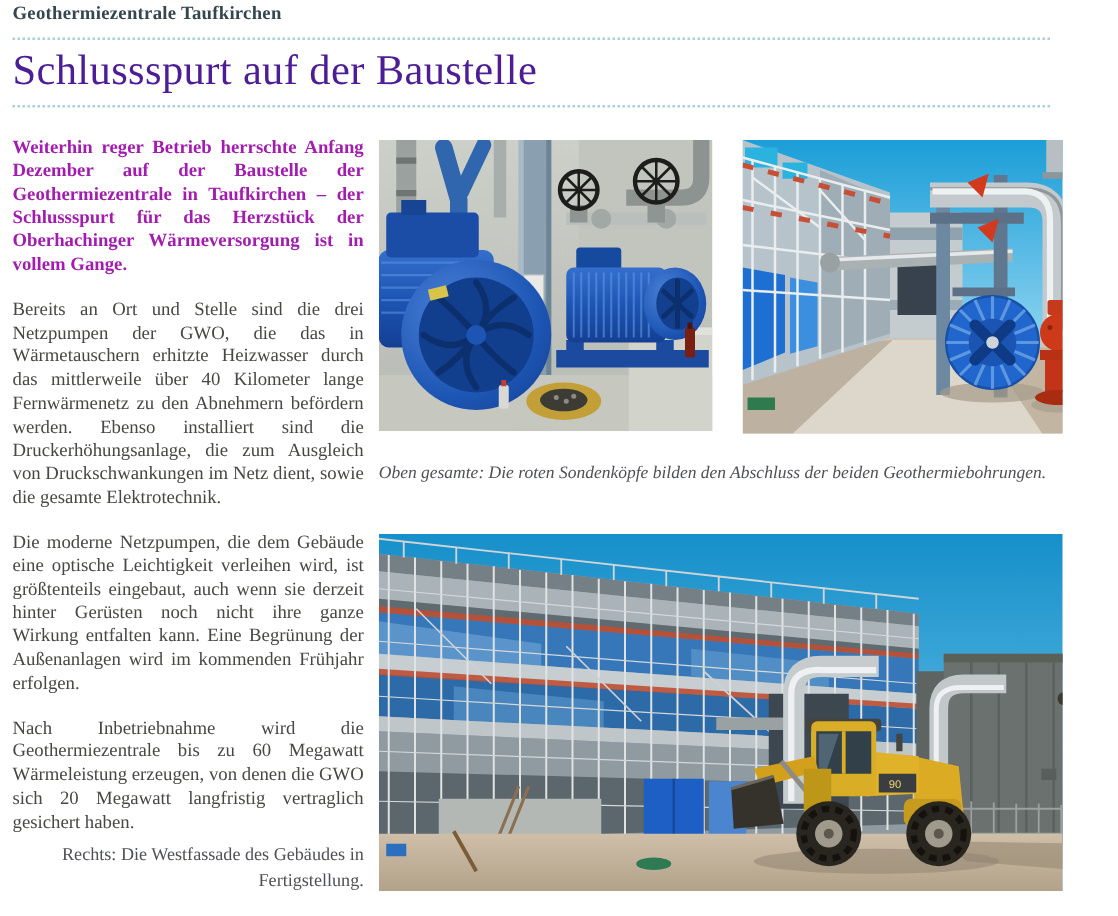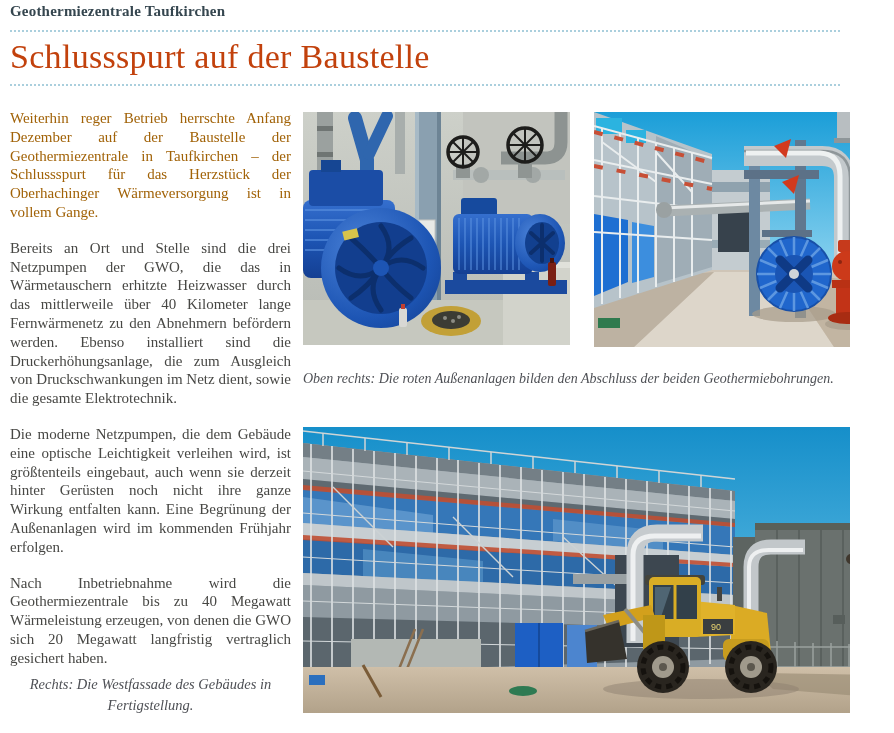--- a/index.html
+++ b/index.html
@@ -15,33 +15,33 @@
     font-size:15px;font-weight:bold;color:#35464f;letter-spacing:.2px;
   }
   .rule{
     position:absolute;left:10px;right:10px;height:0;
     border-top:2px dotted #aacfdd;
   }
   .rule-top{top:30px;}
   .rule-title{top:84px;}
   .title{
     position:absolute;left:10px;top:38px;width:870px;
-    font-size:34px;font-weight:400;color:#c2410c;letter-spacing:.3px;
+    font-size:34px;font-weight:400;color:#4c1d95;letter-spacing:.3px;
   }
   .left-col{
     position:absolute;left:10px;top:109px;width:281px;
     font-size:15px;line-height:18.8px;color:#474744;
     text-align:justify;hyphens:auto;
   }
   .left-col p{margin:0 0 17px 0;}
-  .lead{color:#a16207;font-weight:normal;}
+  .lead{color:#a21caf;font-weight:bold;}
   .side-caption{
     position:absolute;left:10px;top:674px;width:281px;
-    font-size:14.5px;line-height:21px;font-style:italic;color:#4e5055;
-    text-align:center;
+    font-size:14.5px;line-height:21px;color:#4e5055;
+    text-align:right;
   }
   .photo{position:absolute;overflow:hidden;text-align:center;}
   .photo svg{display:block;width:100%;height:100%;}
   .photo-tl{left:303px;top:112px;width:267px;height:233px;}
   .photo-tr{left:594px;top:112px;width:273px;height:235px;}
   .photo-b{left:303px;top:427px;width:569px;height:286px;}
   .captions{
     position:absolute;left:303px;top:370px;width:581px;
     font-size:14px;line-height:18.5px;font-style:italic;color:#4e5055;
   }
@@ -55,21 +55,21 @@
   <div class="kicker">Geothermiezentrale Taufkirchen</div>
   <div class="rule rule-top"></div>
 
   <div class="title">Schlussspurt auf der Baustelle</div>
   <div class="rule rule-title"></div>
 
   <div class="left-col">
     <p class="lead">Weiterhin reger Betrieb herrschte Anfang Dezember auf der Baustelle der Geothermiezentrale in Taufkirchen – der Schlussspurt für das Herzstück der Oberhachinger Wärmeversorgung ist in vollem Gange.</p>
     <p>Bereits an Ort und Stelle sind die drei Netzpumpen der GWO, die das in Wärmetauschern erhitzte Heizwasser durch das mittlerweile über 40 Kilometer lange Fernwärmenetz zu den Abnehmern befördern werden. Ebenso installiert sind die Druckerhöhungsanlage, die zum Ausgleich von Druckschwankungen im Netz dient, sowie die gesamte Elektrotechnik.</p>
     <p>Die moderne Netzpumpen, die dem Gebäude eine optische Leichtigkeit verleihen wird, ist größtenteils eingebaut, auch wenn sie derzeit hinter Gerüsten noch nicht ihre ganze Wirkung entfalten kann. Eine Begrünung der Außenanlagen wird im kommenden Frühjahr erfolgen.</p>
-    <p>Nach Inbetriebnahme wird die Geothermiezentrale bis zu 40 Megawatt Wärmeleistung erzeugen, von denen die GWO sich 20 Megawatt langfristig vertraglich gesichert haben.</p>
+    <p>Nach Inbetriebnahme wird die Geothermiezentrale bis zu 60 Megawatt Wärmeleistung erzeugen, von denen die GWO sich 20 Megawatt langfristig vertraglich gesichert haben.</p>
   </div>
 
   <div class="side-caption">Rechts: Die Westfassade des Gebäudes in Fertigstellung.</div>
 
   <div class="photo photo-tl">
     <svg viewBox="0 0 267 233" preserveAspectRatio="none">
       <defs>
         <linearGradient id="g1wall" x1="0" y1="0" x2="0" y2="1">
           <stop offset="0" stop-color="#cdd0c9"></stop>
             <stop offset="1" stop-color="#b7bab4"></stop>
@@ -224,21 +224,21 @@
         <ellipse cx="253" cy="206" rx="19" ry="6" fill="#a82c12"></ellipse>
         <circle cx="268" cy="158" r="6" fill="none" stroke="#5c5c58" stroke-width="2.5"></circle>
         <circle cx="246" cy="150" r="2" fill="#8c2410"></circle>
           <circle cx="260" cy="150" r="2" fill="#8c2410"></circle>
       </g>
       <rect x="4" y="206" width="22" height="10" fill="#2f7a4e"></rect>
     </svg>
   </div>
 
   <div class="captions">
-    <div>Oben rechts: Die roten Außenanlagen bilden den Abschluss der beiden Geothermiebohrungen.</div>
+    <div>Oben gesamte: Die roten Sondenköpfe bilden den Abschluss der beiden Geothermiebohrungen.</div>
   </div>
 
   <div class="photo photo-b">
     <svg viewBox="0 0 569 286" preserveAspectRatio="none">
       <defs>
         <linearGradient id="g3sky" x1="0" y1="0" x2="0" y2="1">
           <stop offset="0" stop-color="#168fca"></stop>
             <stop offset="1" stop-color="#7accec"></stop>
         </linearGradient>
         <linearGradient id="g3gnd" x1="0" y1="0" x2="0" y2="1">

